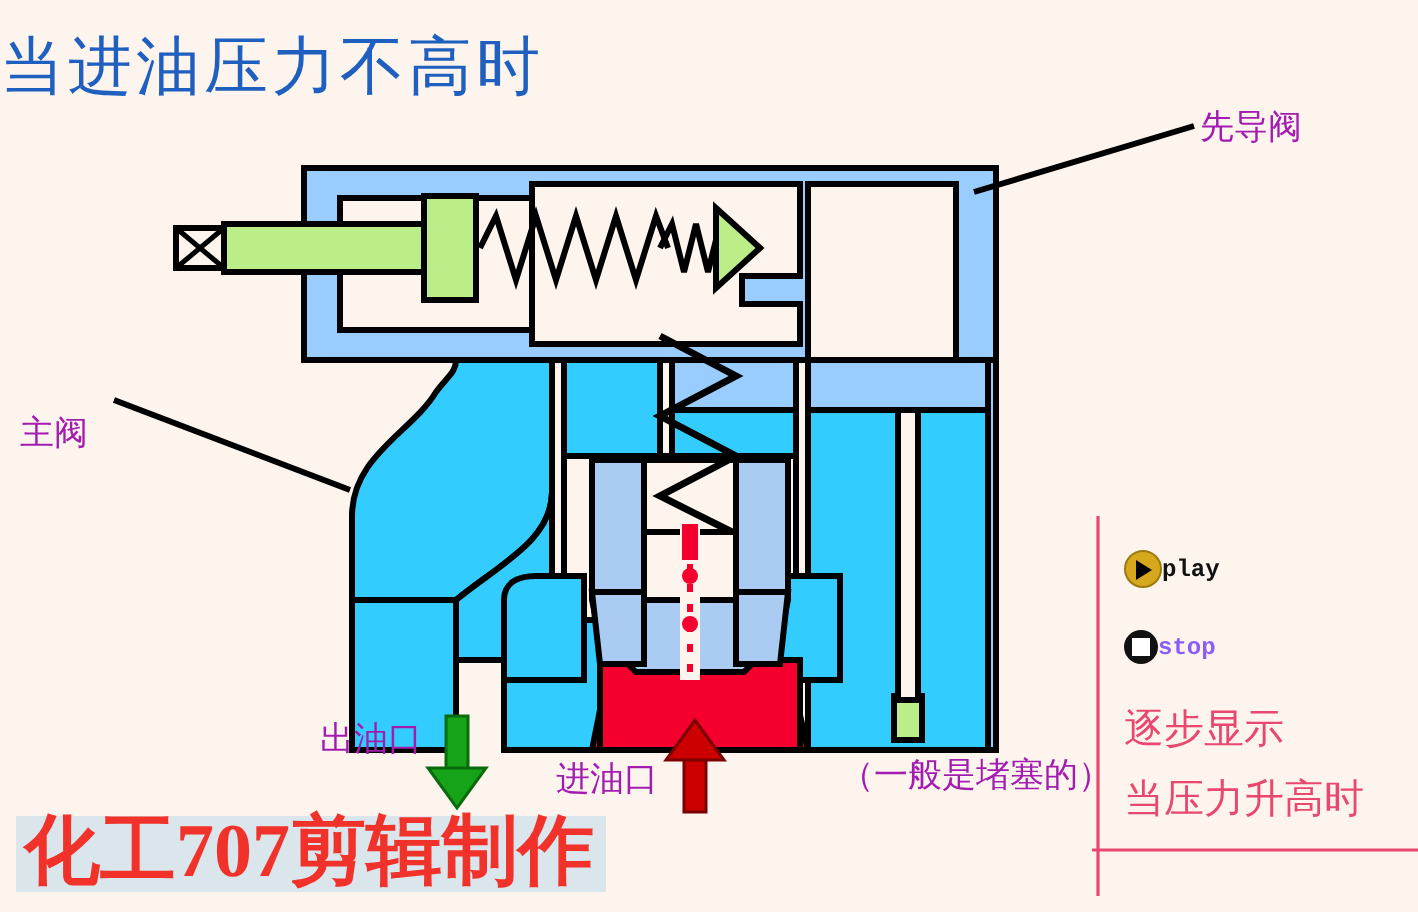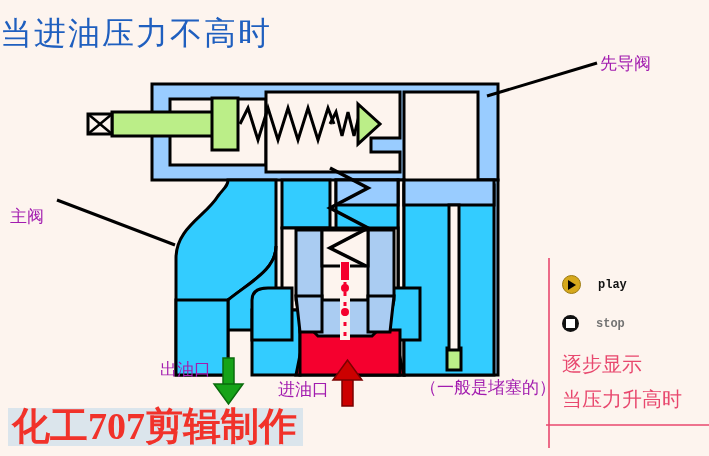--- a/index.html
+++ b/index.html
@@ -37,36 +37,36 @@
     position:absolute;left:8px;top:408px;
     background:#dbe5ec;
     padding:1px 6px 3px 4px;
     font-family:"Liberation Serif", serif;
     font-size:38px;font-weight:bold;color:#f1322a;
     letter-spacing:0px;white-space:nowrap;
     line-height:34px;
   }
 
   .panel{position:absolute;left:546px;top:258px;width:163px;height:180px;}
-  .btnrow{position:absolute;display:flex;align-items:center;gap:17px;}
+  .btnrow{position:absolute;display:flex;align-items:center;gap:0;}
   .btn-play{left:16px;top:17px;}
   .btn-stop{left:16px;top:57px;}
   .circ{width:17px;height:17px;border-radius:50%;position:relative;flex:none;}
   .circ-play{background:#d6a81c;border:1px solid #9c7a10;}
   .circ-play:after{
     content:"";position:absolute;left:5px;top:3.5px;
     border-left:8px solid #000;border-top:5px solid transparent;border-bottom:5px solid transparent;
   }
   .circ-stop{background:#111;}
   .circ-stop:after{
     content:"";position:absolute;left:4px;top:4px;width:9px;height:9px;background:#fff;
   }
   .btnlabel{font-family:"Liberation Mono", monospace;font-size:12px;font-weight:bold;}
   .lab-play{color:#111;}
-  .lab-stop{color:#737373;text-align:center;}
+  .lab-stop{color:#8b5cf6;text-align:center;}
 
   .redtxt{
     position:absolute;color:#e8486e;
     font-family:"Liberation Serif", serif;font-size:20px;white-space:nowrap;
   }
   .red1{left:16px;top:93px;text-align:right;}
   .red2{left:16px;top:128px;}
 </style>
 </head>
 <body>

